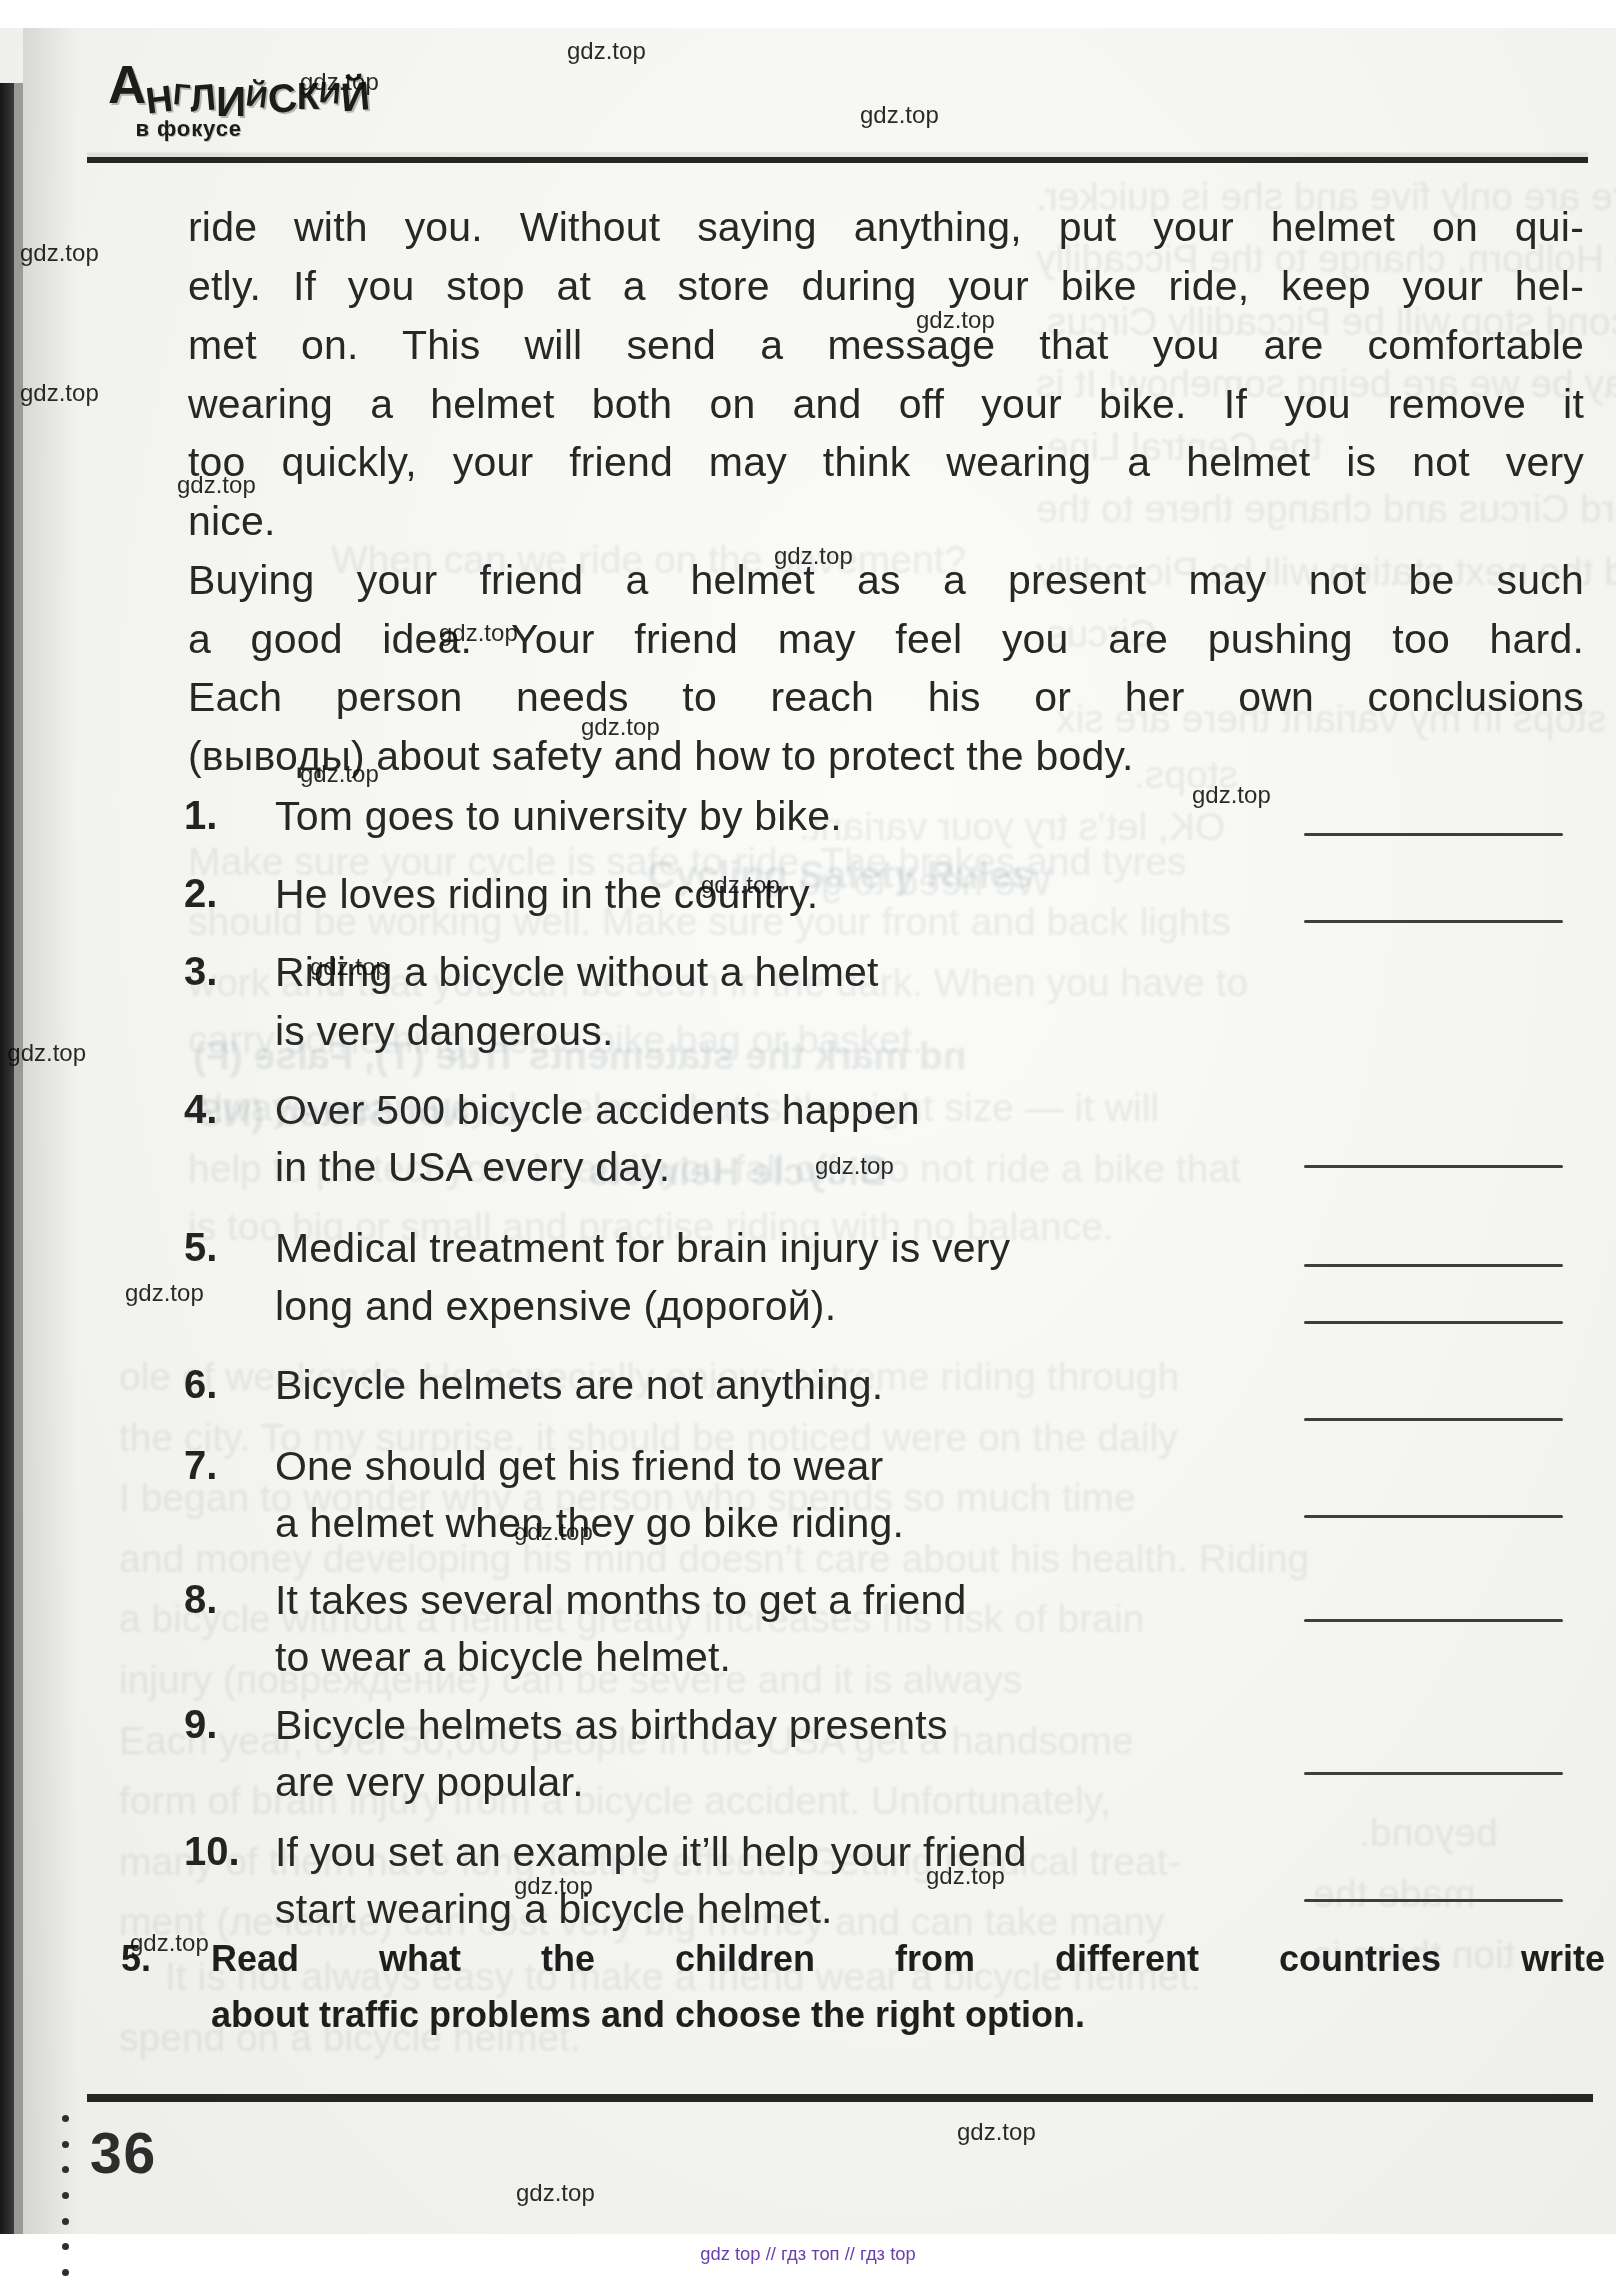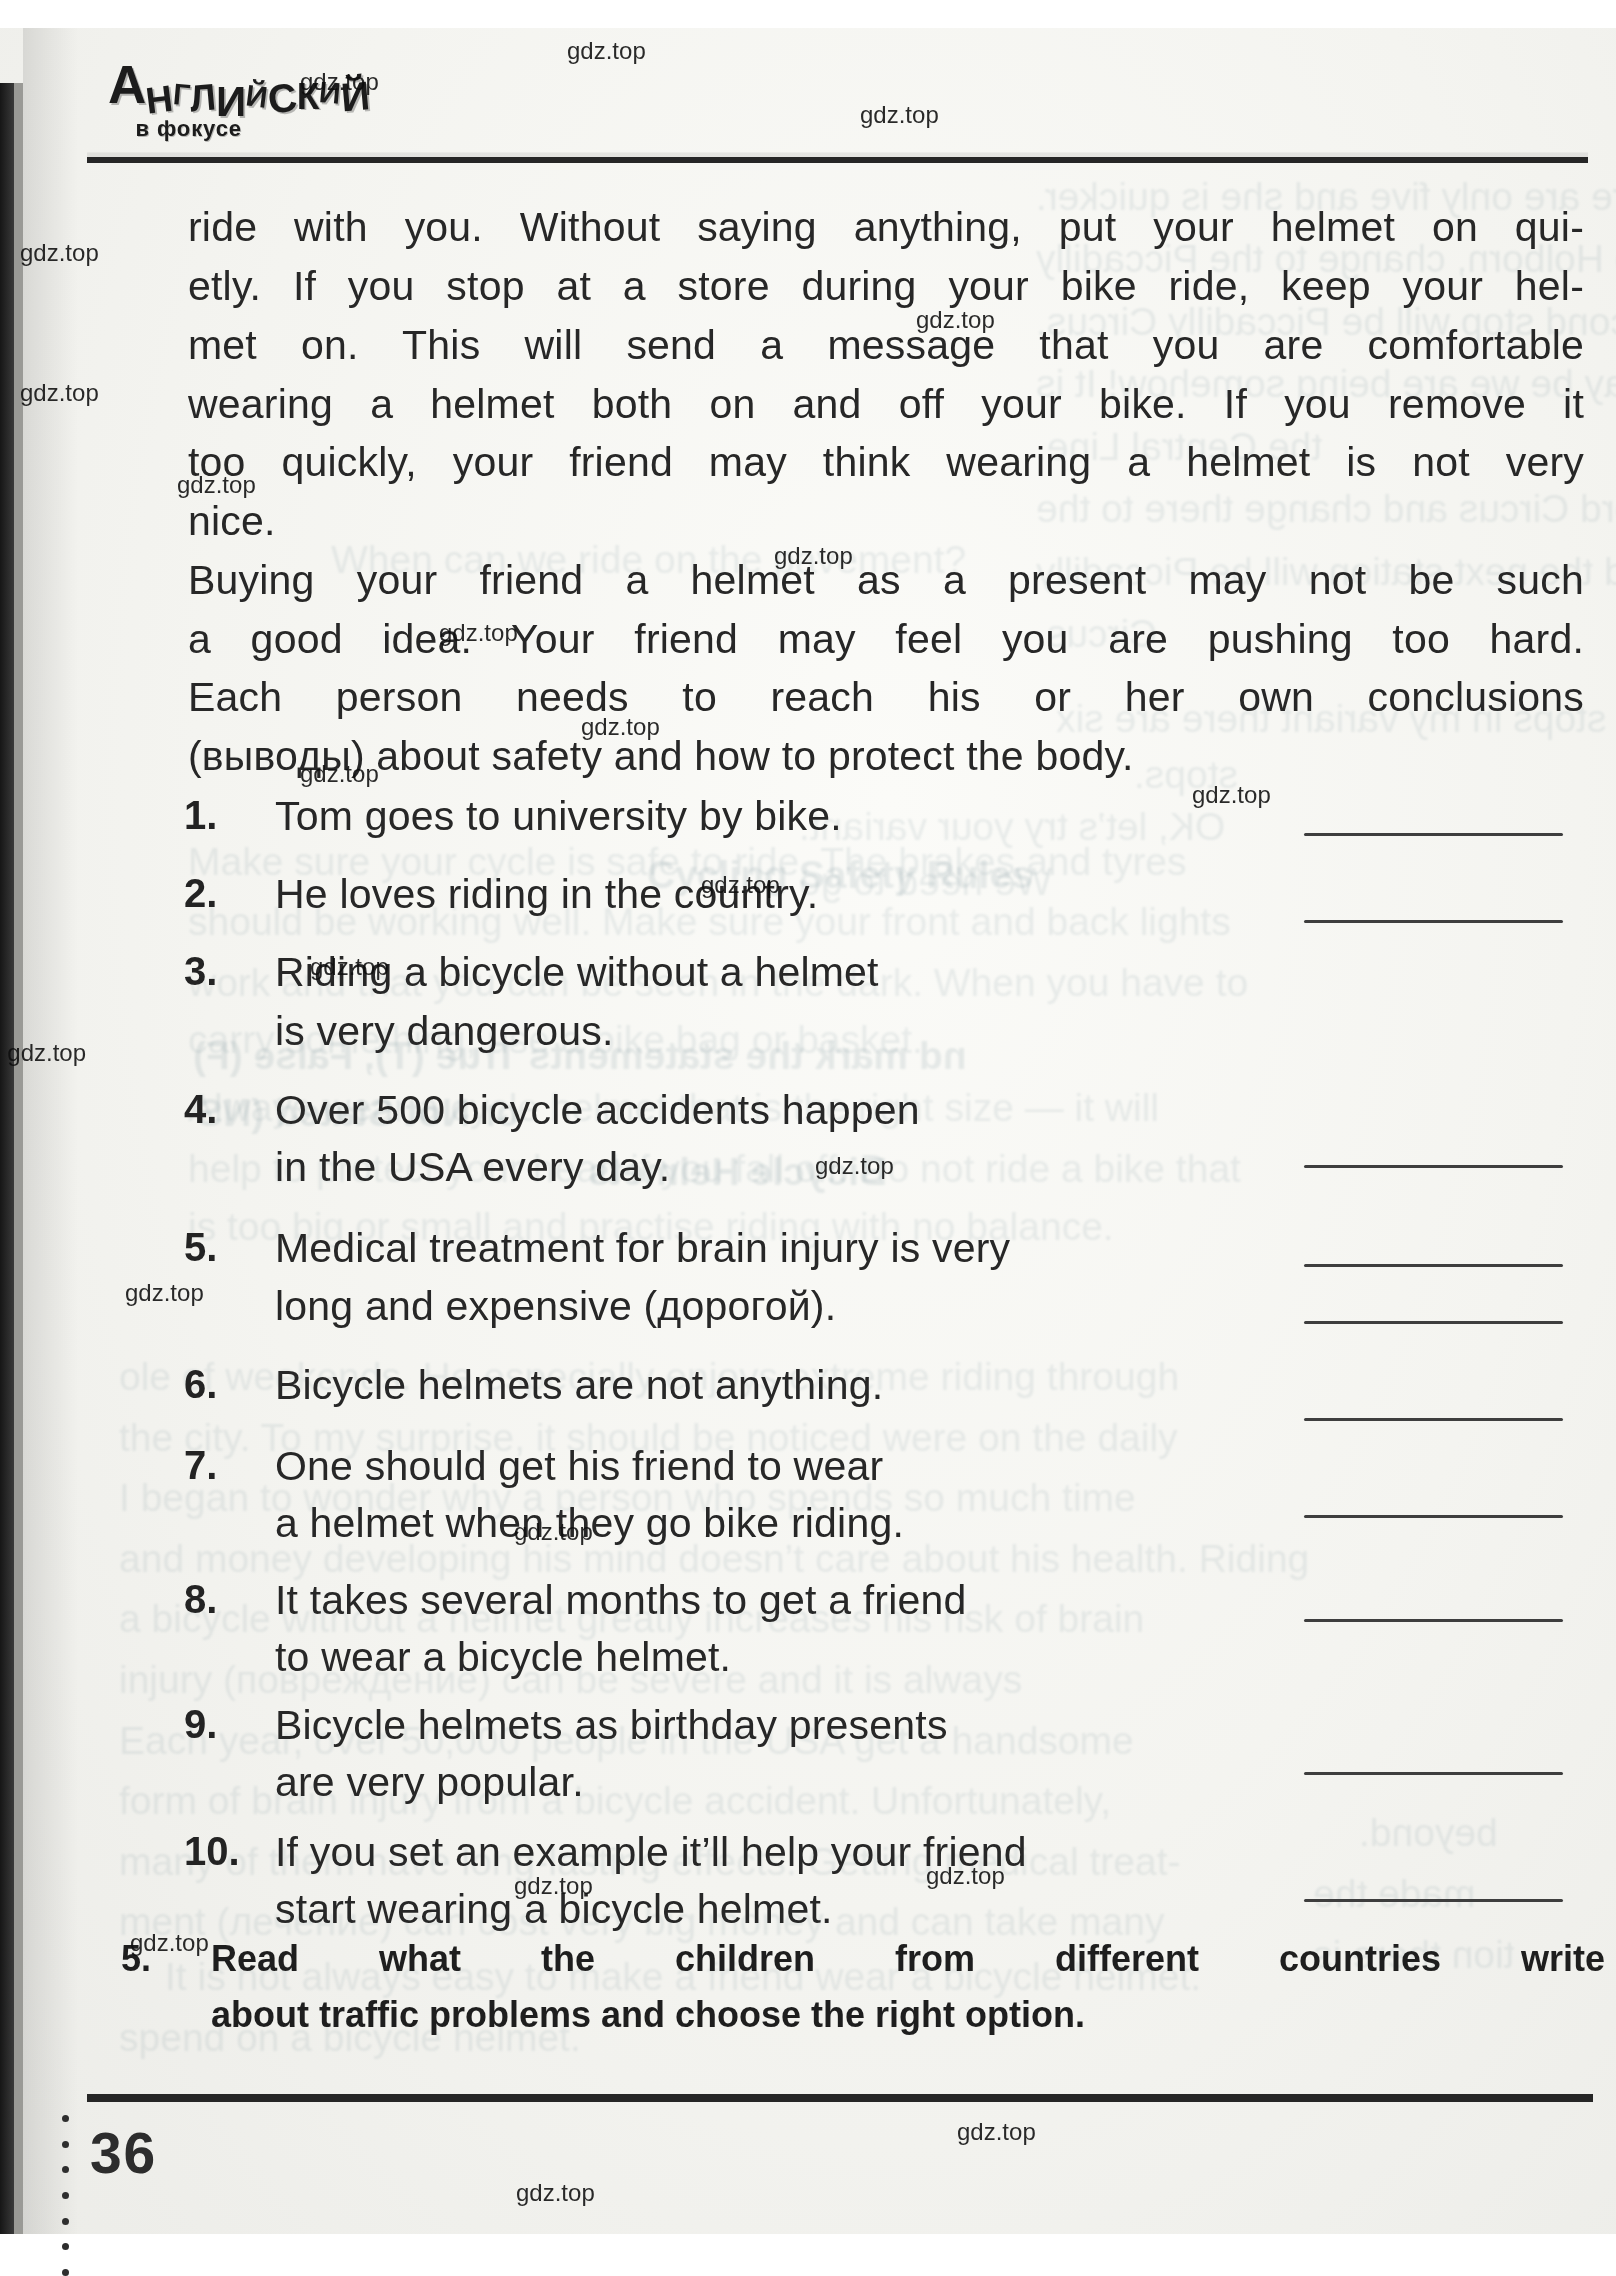--- a/index.html
+++ b/index.html
@@ -201,15 +201,18 @@
       <div class="wm" style="left: 815px; top: 1152px;">gdz.top</div>
       <div class="wm" style="left: 125px; top: 1279px;">gdz.top</div>
       <div class="wm" style="left: 514px; top: 1518px;">gdz.top</div>
       <div class="wm" style="left: 926px; top: 1862px;">gdz.top</div>
       <div class="wm" style="left: 514px; top: 1872px;">gdz.top</div>
       <div class="wm" style="left: 130px; top: 1929px;">gdz.top</div>
       <div class="wm" style="left: 957px; top: 2118px;">gdz.top</div>
       <div class="wm" style="left: 516px; top: 2179px;">gdz.top</div>
     </div>
 
+  <div class="site-footer">
+    <a href="#">gdz top  //  гдз топ  //  гдз top</a>
+  </div>
 
 </div>
 
 
 </body></html>

